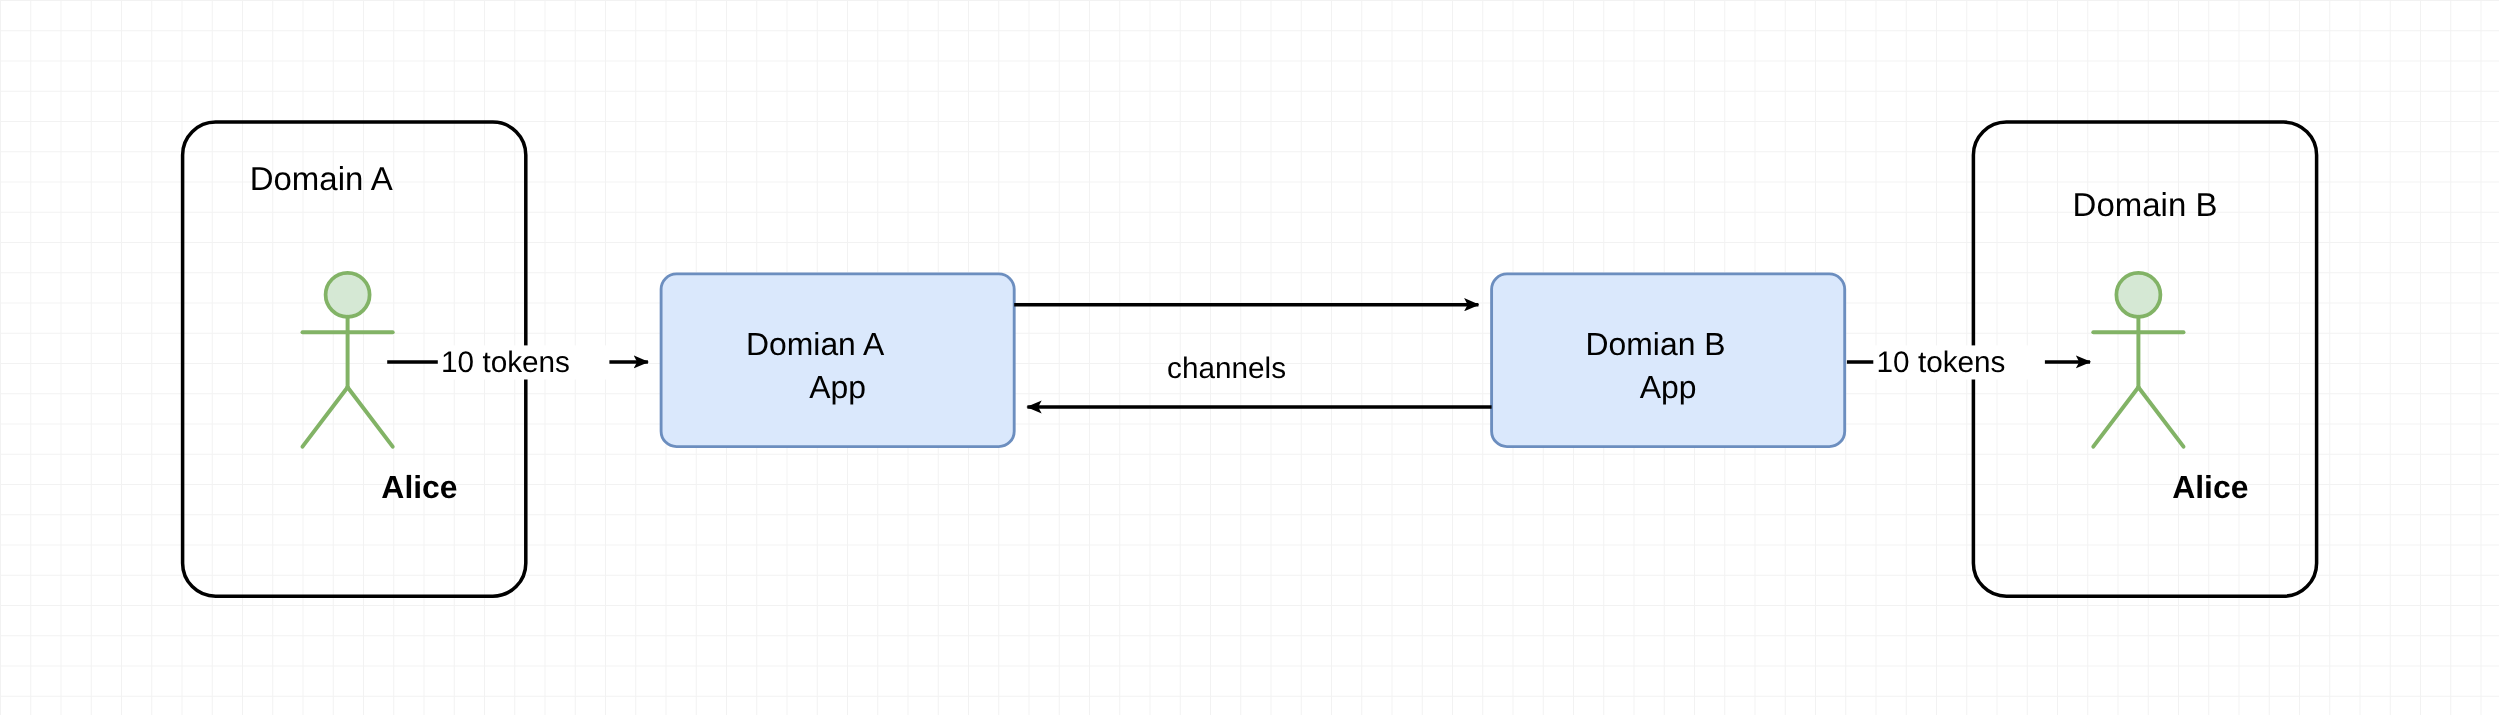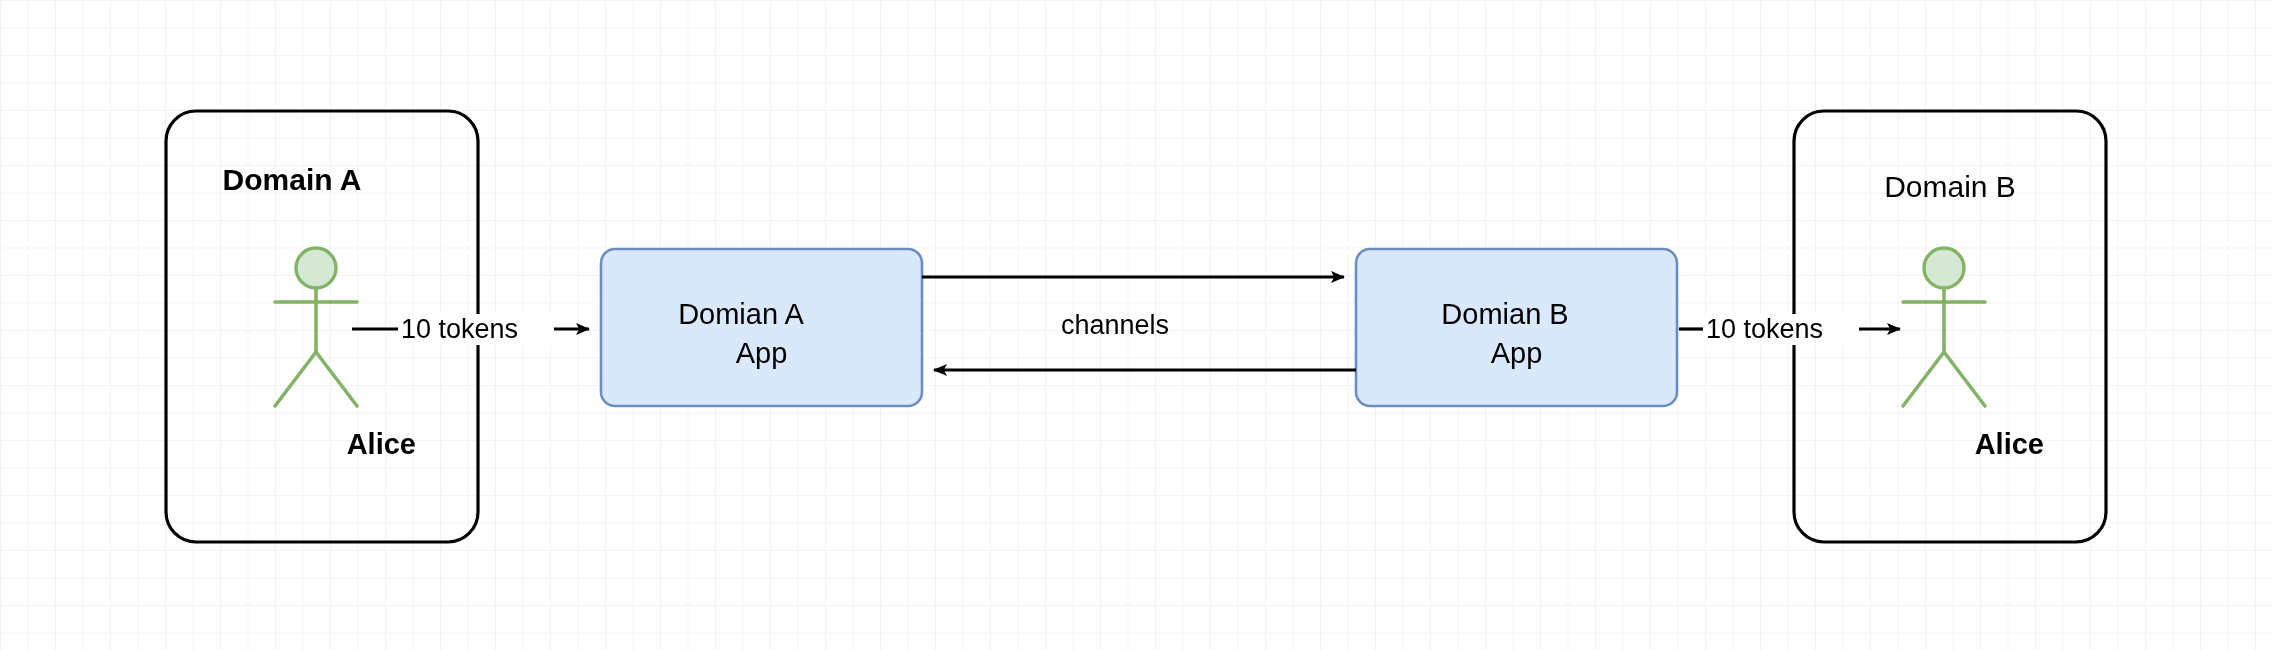--- a/index.html
+++ b/index.html
@@ -64,20 +64,21 @@
     position: absolute;
     font-size: 27px;
     color: #000000;
     white-space: nowrap;
     text-align: left;
     background: #ffffff;
     padding: 0 3px;
   }
   .edge-label.nobg {
     background: transparent;
+    margin-top: 10px;
   }
 </style>
 </head>
 <body>
 
 <div id="canvas">
 
   <svg class="svg-layer" viewBox="0 0 2272 650">
     <defs>
       <marker id="arrowFilled" markerWidth="14" markerHeight="12" refX="13" refY="6" orient="auto" markerUnits="userSpaceOnUse">
@@ -124,21 +125,21 @@
     <g>
       <line x1="1356" y1="370" x2="934" y2="370" stroke="#000000" stroke-width="3.2" marker-end="url(#arrowFilledRev)"></line>
     </g>
 
     <g>
       <line x1="1679" y1="329" x2="1709" y2="329" stroke="#000000" stroke-width="3.2"></line>
       <line x1="1845" y1="329" x2="1900" y2="329" stroke="#000000" stroke-width="3.2" marker-end="url(#arrowFilled)"></line>
     </g>
   </svg>
 
-  <div class="dom-label" style="left:166px; top:163px; width:252px;font-weight:bold;">Domain A</div>
+  <div class="dom-label" style="left:166px; top:147px; width:252px;">Domain A</div>
 
   <div class="actor-label" style="left:216px; top:428px; width:200px;">Alice</div>
 
   <div class="dom-label" style="left:1794px; top:170px; width:312px;">Domain B</div>
 
   <div class="actor-label" style="left:1844px; top:428px; width:200px;">Alice</div>
 
   <div class="app-label" style="left:601px; top:295px; width:280px;">Domian A</div>
   <div class="app-label" style="left:601px; top:334px; width:321px;">App</div>
 

